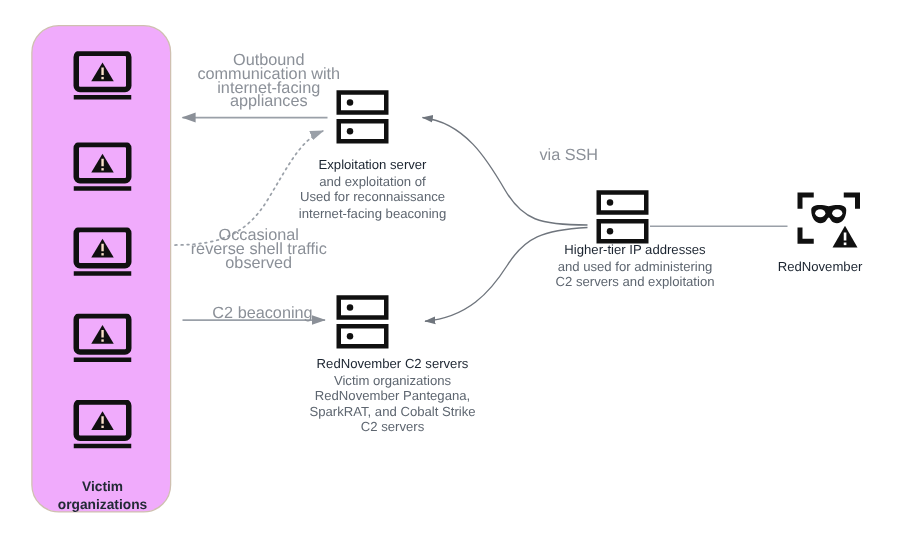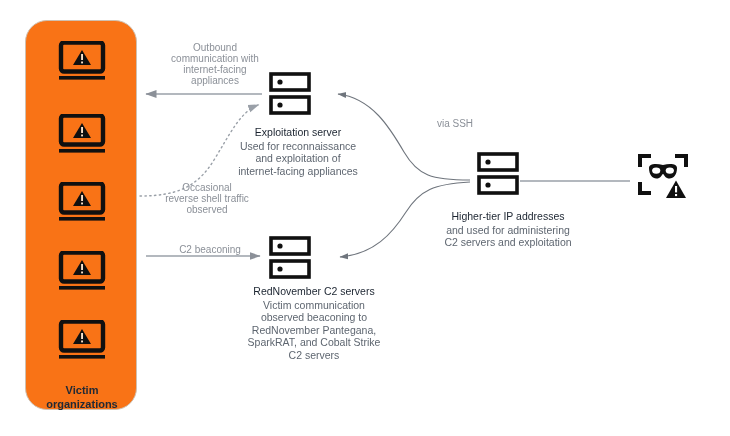--- a/index.html
+++ b/index.html
@@ -23,21 +23,21 @@
     height: 436px;
   }
   .abs { position: absolute; }
 
   
   #victim-panel {
     left: 25px;
     top: 20px;
     width: 112px;
     height: 390px;
-    background: #f97316;
+    background: #f0abfc;
     border: 1px solid #cfc0b0;
     border-radius: 22px;
     box-sizing: border-box;
   }
   .laptop-icon {
     position: absolute;
     left: 31px;
     width: 50px;
     height: 42px;
   }
@@ -73,29 +73,29 @@
     display: block;
   }
 
   #exploitation-icon { left: 268px; top: 72px; }
   #exploitation-text { left: 208px; top: 126px; width: 180px; }
 
   #c2-icon { left: 268px; top: 236px; }
   #c2-text  { left: 212px; top: 285px; width: 204px; }
 
   #hightier-icon { left: 476px; top: 152px; }
-  #hightier-text { left: 408px; top: 210px; width: 200px; }
+  #hightier-text { left: 408px; top: 194px; width: 200px; }
 
   #rednov-icon { left: 636px; top: 152px; }
   #rednov-text { left: 592px; top: 208px; width: 128px; }
 
   
   .edge-label {
     position: absolute;
-    font-size: 10px;
+    font-size: 13px;
     color: #8b9098;
     text-align: center;
     line-height: 11px;
   }
   #label-outbound { left: 150px; top: 42px; width: 130px; }
   #label-reverse  { left: 152px; top: 182px; width: 110px; }
   #label-c2       { left: 160px; top: 232px; width: 100px; margin-top: 12px; }
   #label-ssh      { left: 420px; top: 118px; width: 70px; }
 </style>
 </head>
@@ -178,35 +178,34 @@
   </div>
 
   <svg class="node-icon" id="exploitation-icon" width="44" height="44" viewBox="0 0 44 44">
     <rect x="3" y="2" width="38" height="16" fill="none" stroke="#101010" stroke-width="3.6"></rect>
     <circle cx="12" cy="10" r="2.6" fill="#101010"></circle>
     <rect x="3" y="25" width="38" height="16" fill="none" stroke="#101010" stroke-width="3.6"></rect>
     <circle cx="12" cy="33" r="2.6" fill="#101010"></circle>
   </svg>
   <div class="node-text" id="exploitation-text">
     <span class="node-title">Exploitation server</span>
+    <span class="node-desc">and exploitation of</span>
     <span class="node-desc">Used for reconnaissance</span>
-    <span class="node-desc">and exploitation of</span>
-    <span class="node-desc">internet-facing appliances</span>
+    <span class="node-desc">internet-facing beaconing</span>
   </div>
 
   <svg class="node-icon" id="c2-icon" width="44" height="44" viewBox="0 0 44 44">
     <rect x="3" y="2" width="38" height="16" fill="none" stroke="#101010" stroke-width="3.6"></rect>
     <circle cx="12" cy="10" r="2.6" fill="#101010"></circle>
     <rect x="3" y="25" width="38" height="16" fill="none" stroke="#101010" stroke-width="3.6"></rect>
     <circle cx="12" cy="33" r="2.6" fill="#101010"></circle>
   </svg>
   <div class="node-text" id="c2-text">
     <span class="node-title">RedNovember C2 servers</span>
-    <span class="node-desc">Victim communication</span>
-    <span class="node-desc">observed beaconing to</span>
+    <span class="node-desc">Victim organizations</span>
     <span class="node-desc">RedNovember Pantegana,</span>
     <span class="node-desc">SparkRAT, and Cobalt Strike</span>
     <span class="node-desc">C2 servers</span>
   </div>
 
   <svg class="node-icon" id="hightier-icon" width="44" height="44" viewBox="0 0 44 44">
     <rect x="3" y="2" width="38" height="16" fill="none" stroke="#101010" stroke-width="3.6"></rect>
     <circle cx="12" cy="10" r="2.6" fill="#101010"></circle>
     <rect x="3" y="25" width="38" height="16" fill="none" stroke="#101010" stroke-width="3.6"></rect>
     <circle cx="12" cy="33" r="2.6" fill="#101010"></circle>
@@ -225,20 +224,23 @@
 
     <path d="M13,16 C13,12 19,11 27,13 C35,11 41,12 41,16 C41,24 36,28 31,26 C28.5,25 28,22 27,22 C26,22 25.5,25 23,26 C18,28 13,24 13,16 Z" fill="#101010"></path>
     <ellipse cx="20.2" cy="18.6" rx="4.1" ry="3.2" fill="#ffffff"></ellipse>
     <ellipse cx="33.8" cy="18.6" rx="4.1" ry="3.2" fill="#ffffff"></ellipse>
 
     <path d="M40 26 L52 47 L28 47 Z" fill="#ffffff"></path>
     <path d="M40 28.5 L50 46 L30 46 Z" fill="#101010"></path>
     <rect x="39" y="34" width="2.1" height="6.4" fill="#ffffff"></rect>
     <rect x="39" y="42" width="2.1" height="2.1" fill="#ffffff"></rect>
   </svg>
+  <div class="node-text" id="rednov-text">
+    <span class="node-title">RedNovember</span>
+  </div>
 
   <div class="edge-label" id="label-outbound">
     <span>Outbound</span><br>
     <span>communication with</span><br>
     <span>internet-facing</span><br>
     <span>appliances</span>
   </div>
 
   <div class="edge-label" id="label-reverse">
     <span>Occasional</span><br>

